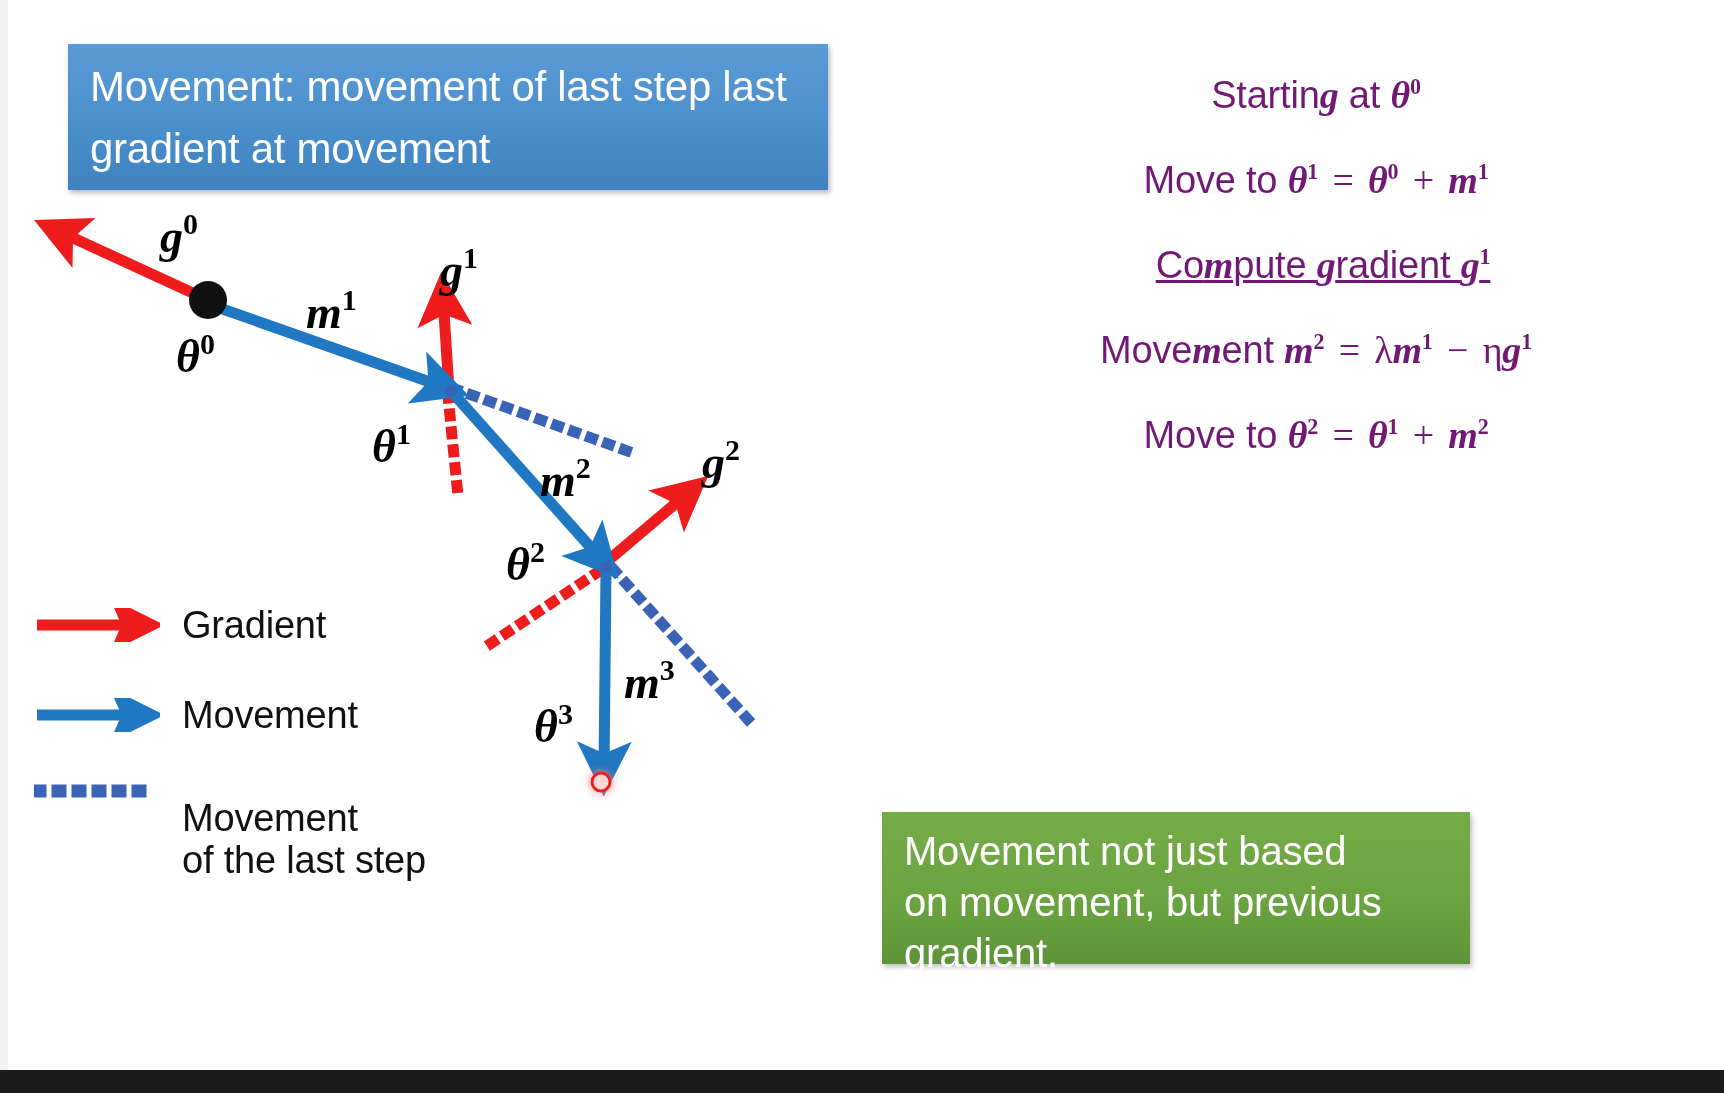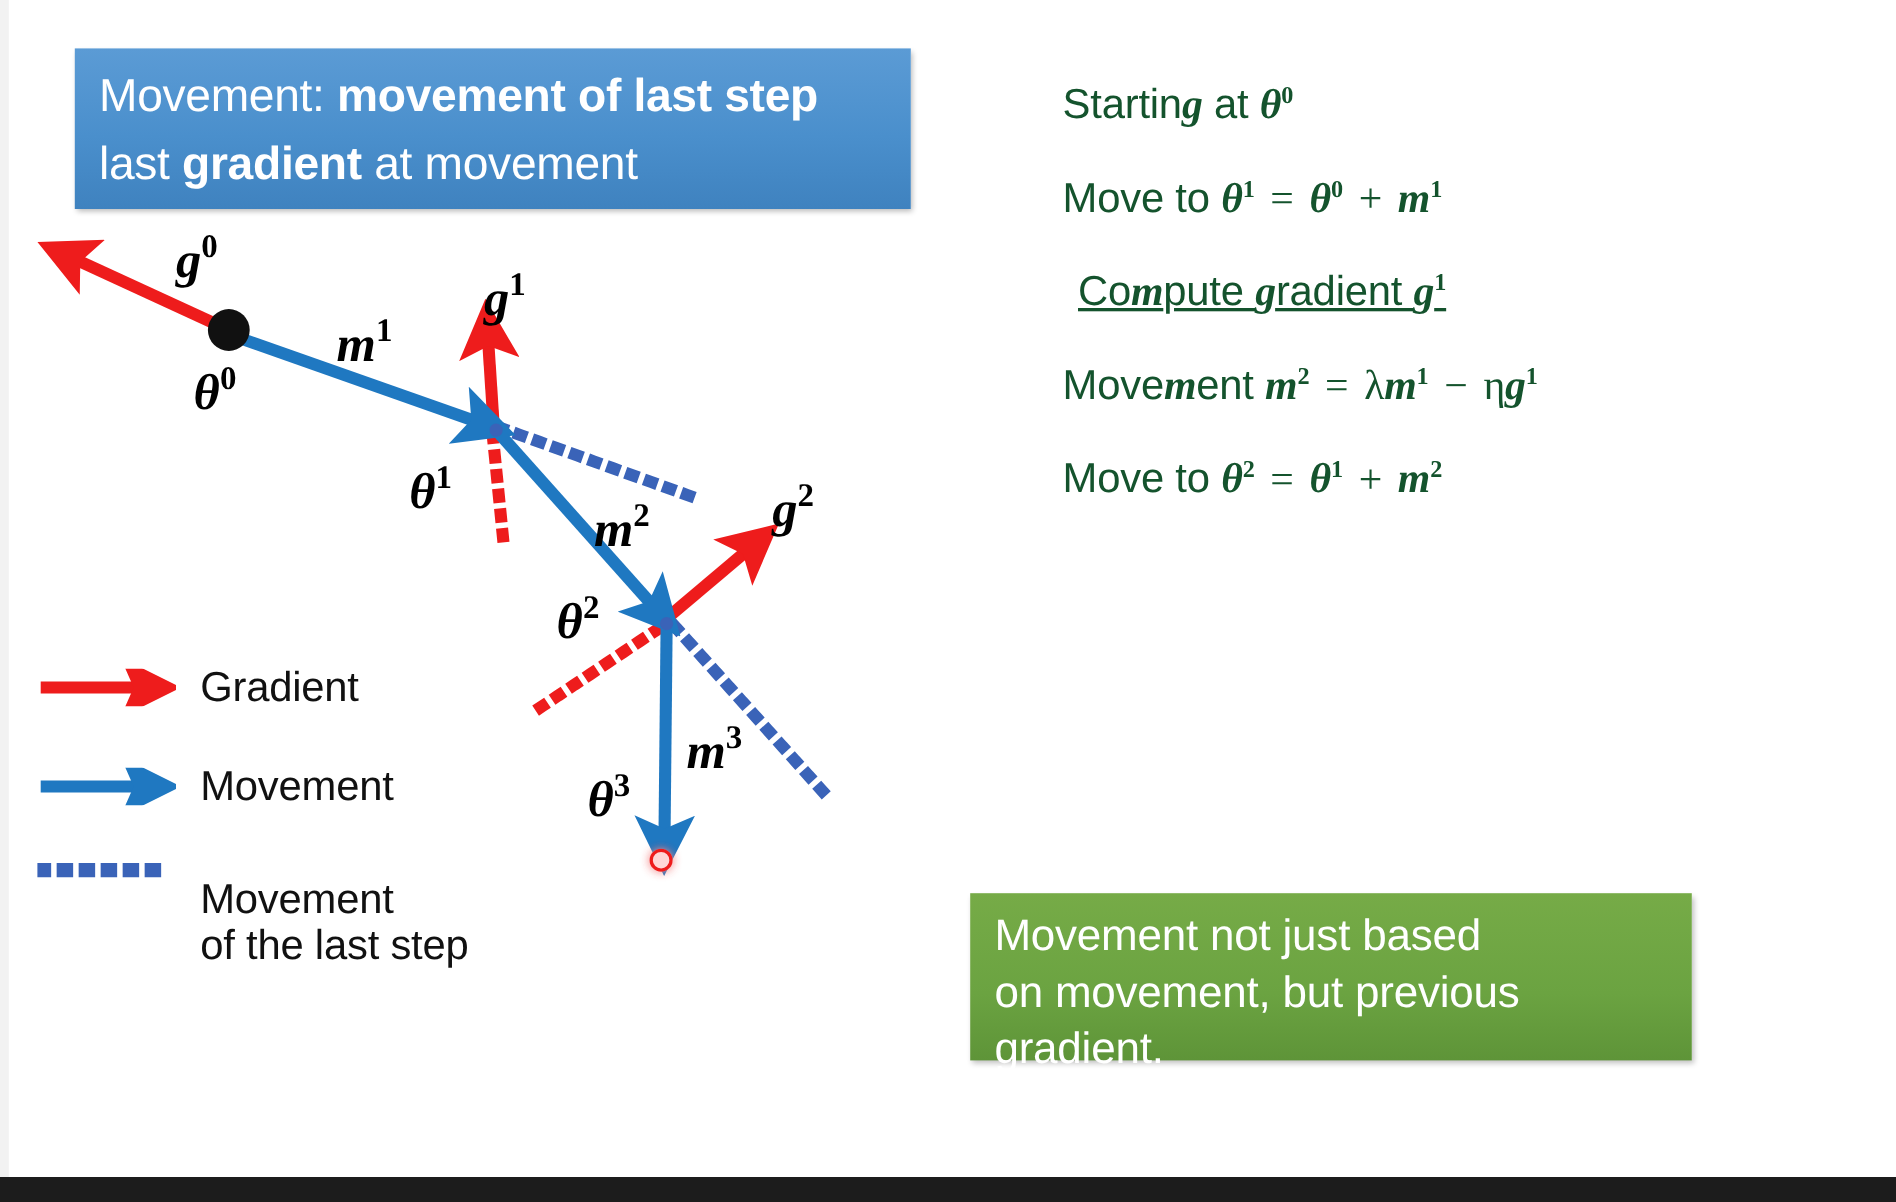--- a/index.html
+++ b/index.html
@@ -24,51 +24,52 @@
     height: 146px;
     background: linear-gradient(180deg, #5b9bd5 0%, #4a8fcc 55%, #3f82bf 100%);
     box-shadow: 2px 3px 5px rgba(0,0,0,0.28);
     color: #ffffff;
     font-size: 42px;
     line-height: 1.48;
     padding: 12px 18px 0 22px;
     box-sizing: border-box;
     letter-spacing: -0.3px;
   }
-  #blue-banner b { font-weight: 700; }
+  #blue-banner b { font-weight: 400; }
   
   #green-banner {
     position: absolute;
     left: 882px;
     top: 812px;
-    width: 656px;
+    width: 588px;
     height: 152px;
     background: linear-gradient(180deg, #76ab47 0%, #6ba341 60%, #5e9438 100%);
     box-shadow: 2px 3px 5px rgba(0,0,0,0.25);
     color: #ffffff;
     font-size: 40px;
     line-height: 1.28;
     padding: 14px 18px 0 22px;
     box-sizing: border-box;
     letter-spacing: -0.2px;
   }
   
   #steps {
     position: absolute;
     left: 966px;
     top: 44px;
     width: 700px;
   }
   .step {
     font-size: 38px;
-    color: #14532d;
+    color: #701a75;
     height: 85px;
     line-height: 85px;
     white-space: nowrap;
     letter-spacing: -0.2px;
+    text-align: center;
   }
   .step .mv { font-family: "Liberation Serif", serif; font-style: italic; font-weight: 700; }
   .step .gk { font-family: "Liberation Serif", serif; font-style: normal; }
   .step sup { font-size: 0.58em; font-weight: 700; font-style: normal;
               font-family: "Liberation Serif", serif; vertical-align: super; }
   .step .op { font-family: "Liberation Serif", serif; padding: 0 4px; }
   .step .num { font-family: "Liberation Serif", serif; font-weight: 700; font-style: normal; }
   .indent { padding-left: 14px; text-decoration: underline; }
   
   #diagram {

